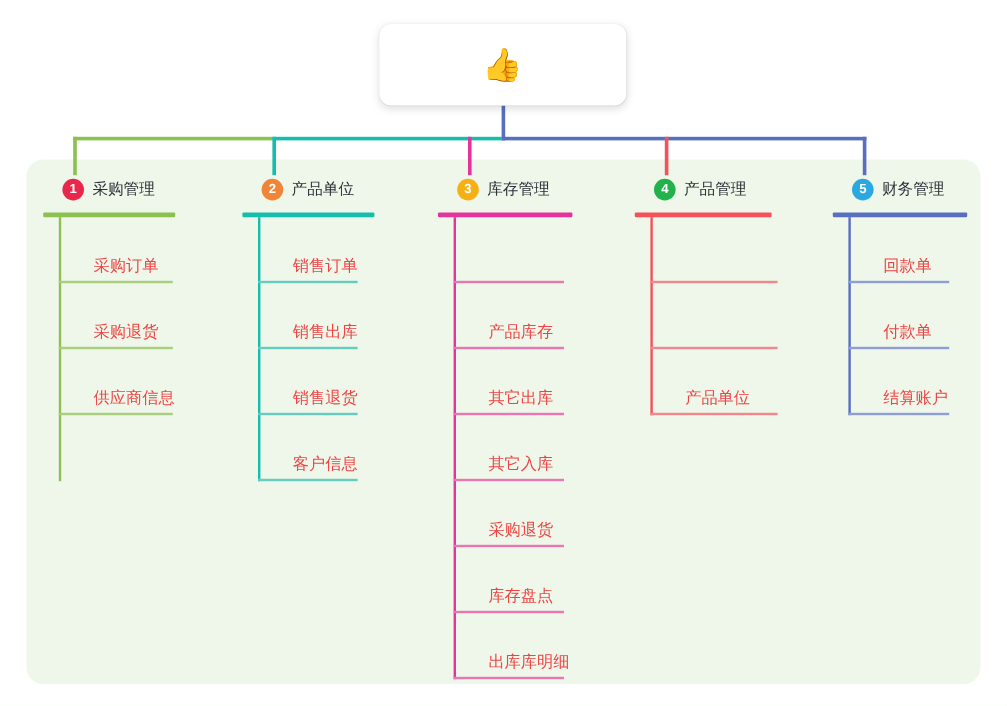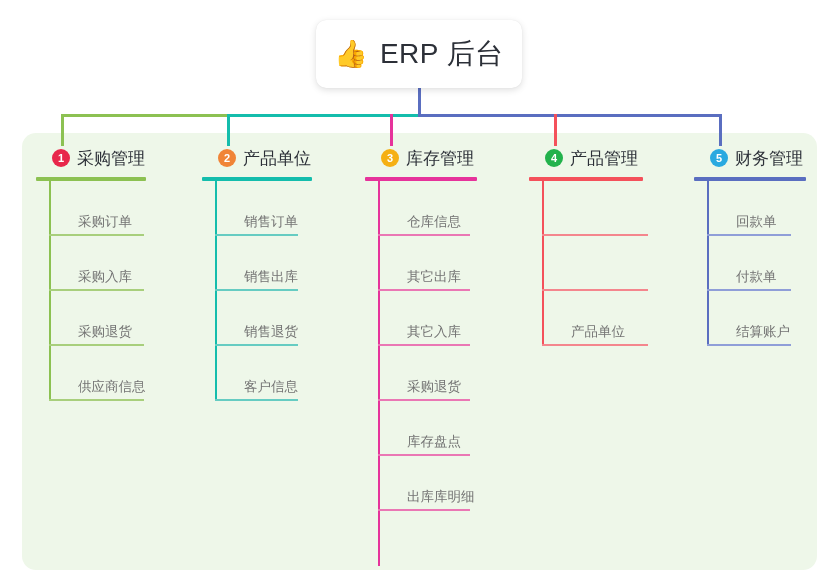--- a/index.html
+++ b/index.html
@@ -81,21 +81,21 @@
     height: 18px;
     border-radius: 50%;
     color: #ffffff;
     font-size: 11px;
     line-height: 18px;
     text-align: center;
     font-weight: bold;
     flex: 0 0 18px;
   }
   .branch-title {
-    font-size: 17px;
+    font-size: 13px;
     color: #2c3038;
   }
   .head-rule {
     height: 4px;
     margin-top: 7px;
     border-radius: 1px;
   }
 
   
   .leaves {
@@ -113,21 +113,21 @@
     position: relative;
     height: 55px;
     box-sizing: border-box;
     padding-left: 29px;
     display: flex;
     flex-direction: column;
     justify-content: flex-end;
   }
   .leaf-label {
     font-size: 13.5px;
-    color: #737373;
+    color: #ef4444;
     white-space: nowrap;
     padding-bottom: 5px;
   }
   .leaf-rule {
     position: absolute;
     left: 0;
     bottom: 0;
     height: 2px;
   }
 </style>
@@ -143,41 +143,36 @@
     <div class="conn hline" style="left: 418px; top: 114px; width: 304px; background: rgb(90, 110, 192);"></div>
     <div class="conn vline" style="left: 61px; top: 114px; height: 32px; background: rgb(140, 193, 82);"></div>
     <div class="conn vline" style="left: 227px; top: 114px; height: 32px; background: rgb(20, 189, 172);"></div>
     <div class="conn vline" style="left: 390px; top: 114px; height: 32px; background: rgb(230, 51, 155);"></div>
     <div class="conn vline" style="left: 554px; top: 114px; height: 32px; background: rgb(244, 81, 91);"></div>
     <div class="conn vline" style="left: 719px; top: 114px; height: 32px; background: rgb(90, 110, 192);"></div>
   </div>
 
 <div id="root-node">
   <span class="thumb">👍</span>
-  <span class="root-label">ERP 后台</span>
 </div>
 
 <div id="branches">
     <div class="branch" style="left: 36px; width: 150px;">
       <div class="branch-head">
         <span class="badge" style="background: rgb(232, 39, 75);">1</span>
         <span class="branch-title">采购管理</span>
       </div>
       <div class="head-rule" style="background: rgb(140, 193, 82); width: 110px;"></div>
       <div class="leaves">
         <div class="spine" style="background: rgb(140, 193, 82); height: 220px;"></div>
         <div class="leaf">
           <div class="leaf-label">采购订单</div>
           <div class="leaf-rule" style="background: rgb(168, 207, 124); width: 95px;"></div>
         </div>
         <div class="leaf">
-          <div class="leaf-label">采购入库</div>
-          <div class="leaf-rule" style="background: rgb(168, 207, 124); width: 95px;"></div>
-        </div>
-        <div class="leaf">
           <div class="leaf-label">采购退货</div>
           <div class="leaf-rule" style="background: rgb(168, 207, 124); width: 95px;"></div>
         </div>
         <div class="leaf">
           <div class="leaf-label">供应商信息</div>
           <div class="leaf-rule" style="background: rgb(168, 207, 124); width: 95px;"></div>
         </div>
       </div>
     </div>
     <div class="branch" style="left: 202px; width: 150px;">
@@ -208,21 +203,24 @@
     </div>
     <div class="branch" style="left: 365px; width: 150px;">
       <div class="branch-head">
         <span class="badge" style="background: rgb(245, 176, 20);">3</span>
         <span class="branch-title">库存管理</span>
       </div>
       <div class="head-rule" style="background: rgb(230, 51, 155); width: 112px;"></div>
       <div class="leaves">
         <div class="spine" style="background: rgb(230, 51, 155); height: 385px;"></div>
         <div class="leaf">
-          <div class="leaf-label">仓库信息</div>
+          <div class="leaf-rule" style="background: rgb(234, 119, 180); width: 92px;"></div>
+        </div>
+        <div class="leaf">
+          <div class="leaf-label">产品库存</div>
           <div class="leaf-rule" style="background: rgb(234, 119, 180); width: 92px;"></div>
         </div>
         <div class="leaf">
           <div class="leaf-label">其它出库</div>
           <div class="leaf-rule" style="background: rgb(234, 119, 180); width: 92px;"></div>
         </div>
         <div class="leaf">
           <div class="leaf-label">其它入库</div>
           <div class="leaf-rule" style="background: rgb(234, 119, 180); width: 92px;"></div>
         </div>

